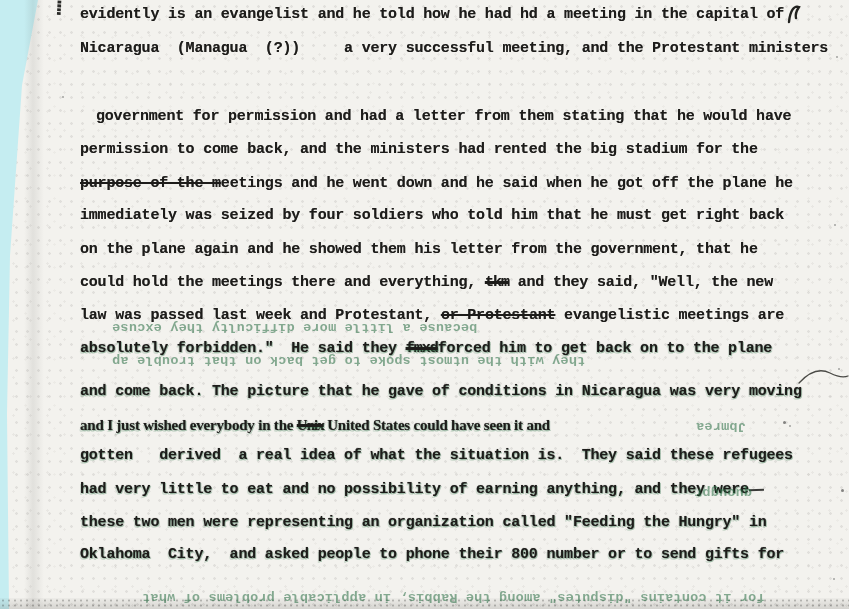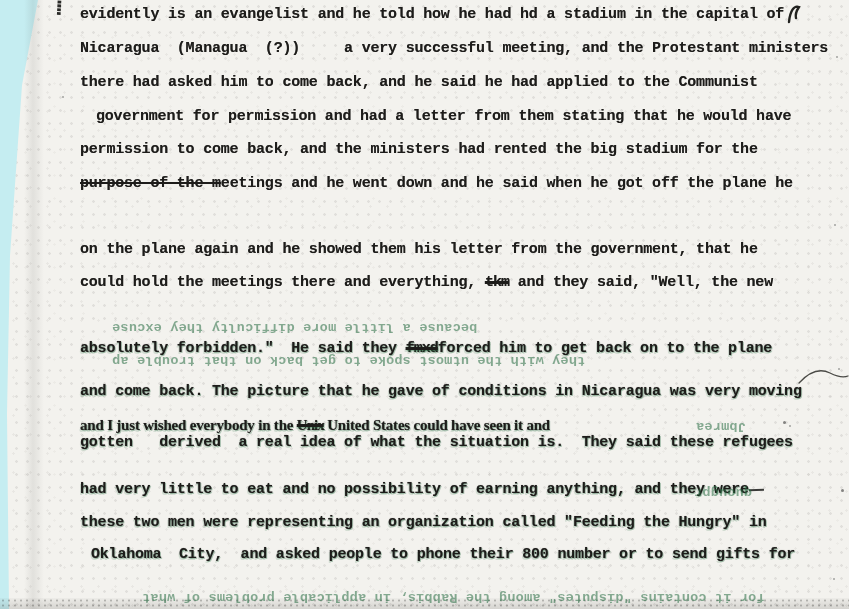--- a/index.html
+++ b/index.html
@@ -69,35 +69,36 @@
   <svg class="mark" style="left:786px;top:2px;" width="18" height="24">
     <path d="M3,20 C4,9 8,3 13,5 C11,8 9,12 10,16" fill="none" stroke="#22221f" stroke-width="2.4" stroke-linecap="round"></path>
   </svg>
 
   <svg class="mark" style="left:798px;top:364px;" width="51" height="24">
     <path d="M1,19 C12,7 22,4 32,9 C38,12 45,14 50,12" fill="none" stroke="#4a4a46" stroke-width="1.3" stroke-linecap="round"></path>
   </svg>
 
   <div class="dash-mark"></div>
   <div class="bottom-band"></div>
-<div class="line" style="top: 5px; left: 80px;"><span>evidently is an evangelist and he told how he had hd a stadium in the capital of</span></div>
+<div class="line" style="top: 5px; left: 80px;"><span>evidently is an evangelist and he told how he had hd a meeting in the capital of</span></div>
     <div class="line" style="top: 39px; left: 80px;"><span>Nicaragua  (Managua  (?))     a very successful meeting, and the Protestant ministers</span></div>
-    <div class="line" style="top: 73px; left: 80px;"><span>there had asked him to come back, and he said he had applied to the Communist</span></div>
     <div class="line" style="top: 107px; left: 96px;"><span>government for permission and had a letter from them stating that he would have</span></div>
     <div class="line" style="top: 140px; left: 80px;"><span>permission to come back, and the ministers had rented the big stadium for the</span></div>
     <div class="line" style="top: 174px; left: 80px;"><span class="seg-strike">purpose of the m</span><span>eetings and he went down and he said when he got off the plane he</span></div>
+    <div class="line" style="top: 206px; left: 80px;"><span>immediately was seized by four soldiers who told him that he must get right back</span></div>
     <div class="line" style="top: 240px; left: 80px;"><span>on the plane again and he showed them his letter from the government, that he</span></div>
     <div class="line" style="top: 273px; left: 80px;"><span>could hold the meetings there and everything, </span><span class="seg-xover">tkm</span><span> and they said, "Well, the new</span></div>
+    <div class="line" style="top: 306px; left: 80px;"><span>law was passed last week and Protestant, </span><span class="seg-strike">or Protestant</span><span> evangelistic meetings are</span></div>
     <div class="line smudge" style="top: 339px; left: 80px;"><span>absolutely forbidden."  He said they </span><span class="seg-xover">fmxd</span><span>forced him to get back on to the plane</span></div>
     <div class="line smudge" style="top: 382px; left: 80px;"><span>and come back. The picture that he gave of conditions in Nicaragua was very moving</span></div>
     <div class="line smudge" style="top: 415px; left: 80px; font-family: Liberation Serif, serif;"><span>and I just wished everybody in the </span><span class="seg-xover">Unix</span><span> United States could have seen it and</span></div>
-    <div class="line smudge" style="top: 433px; left: 80px; font-family: Liberation Mono, monospace;"><span>gotten   derived  a real idea of what the situation is.  They said these refugees</span></div>
+    <div class="line smudge" style="top: 446px; left: 80px; font-family: Liberation Mono, monospace;"><span>gotten   derived  a real idea of what the situation is.  They said these refugees</span></div>
     <div class="line smudge" style="top: 513px; left: 80px;"><span>these two men were representing an organization called "Feeding the Hungry" in</span></div>
     <div class="line smudge" style="top: 480px; left: 80px;"><span>had very little to eat and no possibility of earning anything, and they were</span></div>
-    <div class="line smudge" style="top: 545px; left: 80px; margin-left: 11px;"><span>Oklahoma  City,  and asked people to phone their 800 number or to send gifts for</span></div>
+    <div class="line smudge" style="top: 545px; left: 80px;"><span>Oklahoma  City,  and asked people to phone their 800 number or to send gifts for</span></div>
     <div class="line smudge" style="top: 578px; left: 80px; margin-top: 47px;"><span>this purpose.</span></div>
     <div class="ghost" style="top: 319px; left: 112px;">because a little more difficulty they excuse</div>
     <div class="ghost" style="top: 352px; left: 112px;">they with the utmost spoke to get back on that trouble ap</div>
     <div class="ghost" style="top: 418px; left: 696px;">Jbmrea</div>
     <div class="ghost" style="top: 484px; left: 694px;">quougpr</div>
     <div class="ghost" style="top: 589px; left: 142px;">for it contains "disputes" among the Rabbis, in applicable problems of what</div>
     <div class="speck small" style="left: 836px; top: 56px;"></div>
     <div class="speck small" style="left: 834px; top: 224px;"></div>
     <div class="speck small" style="left: 838px; top: 368px;"></div>
     <div class="speck" style="left: 841px; top: 489px;"></div>

